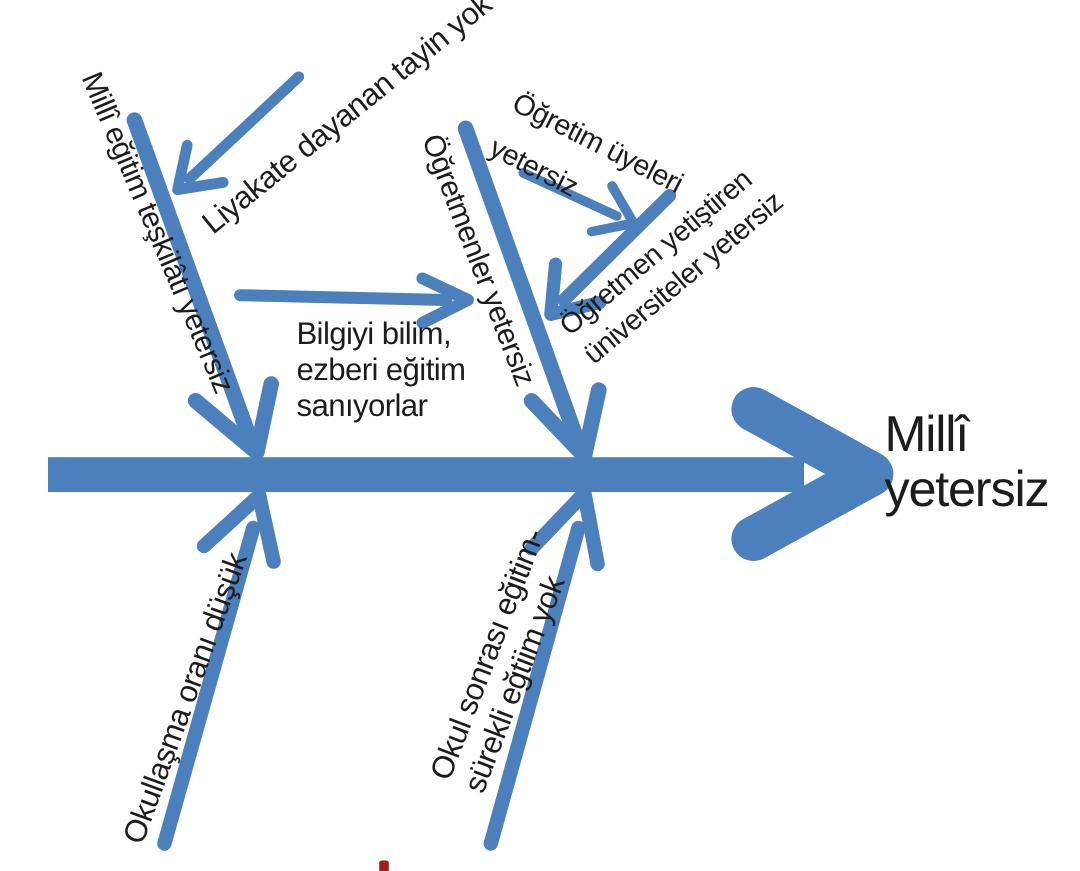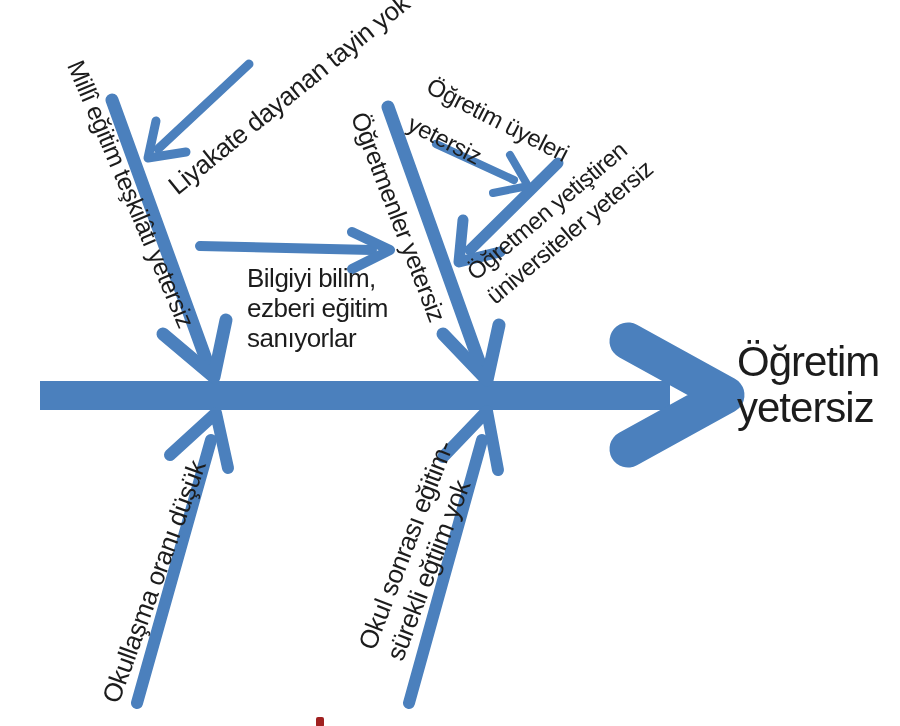--- a/index.html
+++ b/index.html
@@ -84,18 +84,18 @@
 
   <div class="label" style="left:247px;top:263px;font-size:26px;line-height:30px;">Bilgiyi bilim,
 ezberi eğitim
 sanıyorlar</div>
 
   <div class="label" style="left:97px;top:697px;font-size:26px;transform:rotate(-70deg);">Okullaşma oranı düşük</div>
 
   <div class="label" style="left:352px;top:643px;font-size:26px;line-height:30px;transform:rotate(-69deg);">Okul sonrası eğitim-
 sürekli eğtiim yok</div>
 
-  <div class="label" style="left:737px;top:339px;font-size:42px;line-height:46px;letter-spacing:-1px;">Öğretim
+  <div class="label" style="left:737px;top:339px;font-size:42px;line-height:46px;letter-spacing:-1px;">Millî
 yetersiz</div>
 
   <div class="red-mark" style="left:316px;top:717px;"></div>
 
 </div>
 
 </body></html>

